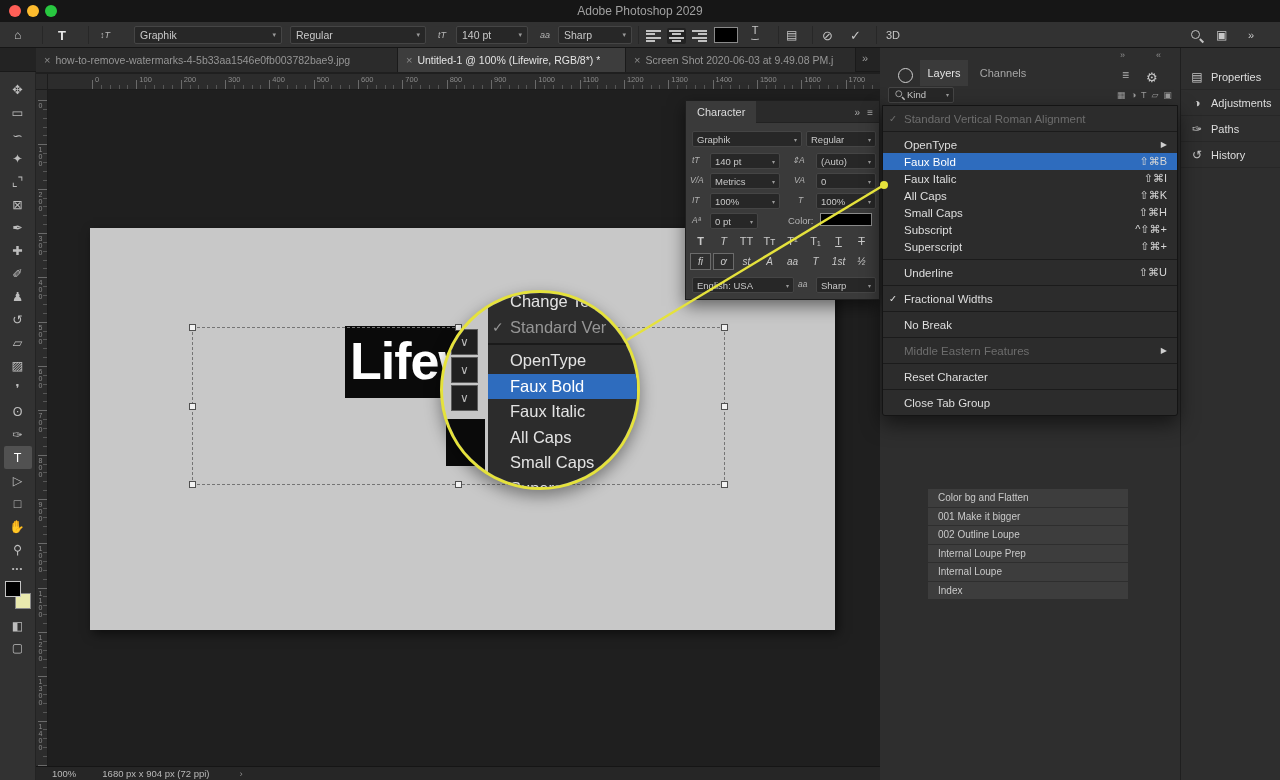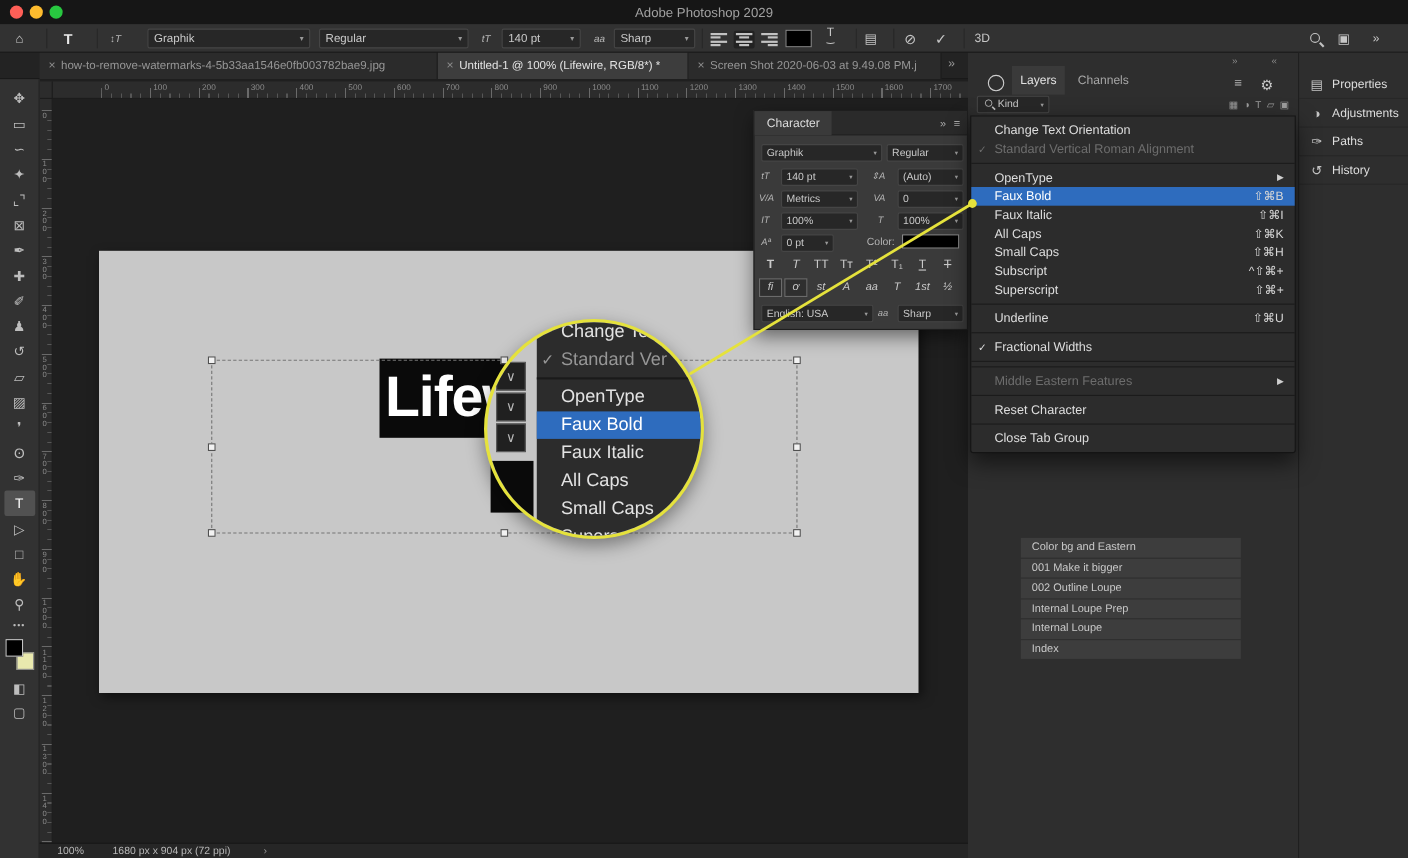--- a/index.html
+++ b/index.html
@@ -381,21 +381,21 @@
           <div class="dicon">✑</div>
           <div class="dlabel">Paths</div>
         </div>
         <div class="dock-item">
           <div class="dicon">↺</div>
           <div class="dlabel">History</div>
         </div>
       </div>
     </div>
   <div class="history" id="history-list">
-      <div class="hrow">Color bg and Eastern</div>
+      <div class="hrow">Color bg and Flatten</div>
       <div class="hrow">001 Make it bigger</div>
       <div class="hrow">002 Outline Loupe</div>
       <div class="hrow">Internal Loupe Prep</div>
       <div class="hrow">Internal Loupe</div>
       <div class="hrow">Index</div>
     </div>
 </div>
 
 <div class="cpanel">
   <div class="cpanel-head">
@@ -506,24 +506,20 @@
       <span class="cpicon">aa</span>
     </div>
   <div class="cp" style="left:130px;top:176px">
       <div class="dd sm" style="width:60px">
         <span>Sharp</span>
       </div>
     </div>
 </div>
 
 <div class="cmenu" id="menu-items">
-    <div class="mi">
-      <div class="chk"></div>
-      <div class="lbl">Change Text Orientation</div>
-    </div>
     <div class="mi disabled">
       <div class="chk">✓</div>
       <div class="lbl">Standard Vertical Roman Alignment</div>
     </div>
     <div class="msep"></div>
     <div class="mi">
       <div class="chk"></div>
       <div class="lbl">OpenType</div>
       <div class="sub">▶</div>
     </div>
@@ -562,20 +558,24 @@
       <div class="chk"></div>
       <div class="lbl">Underline</div>
       <div class="sc">⇧⌘U</div>
     </div>
     <div class="msep"></div>
     <div class="mi">
       <div class="chk">✓</div>
       <div class="lbl">Fractional Widths</div>
     </div>
     <div class="msep"></div>
+    <div class="mi">
+      <div class="chk"></div>
+      <div class="lbl">No Break</div>
+    </div>
     <div class="msep"></div>
     <div class="mi disabled">
       <div class="chk"></div>
       <div class="lbl">Middle Eastern Features</div>
       <div class="sub">▶</div>
     </div>
     <div class="msep"></div>
     <div class="mi">
       <div class="chk"></div>
       <div class="lbl">Reset Character</div>

